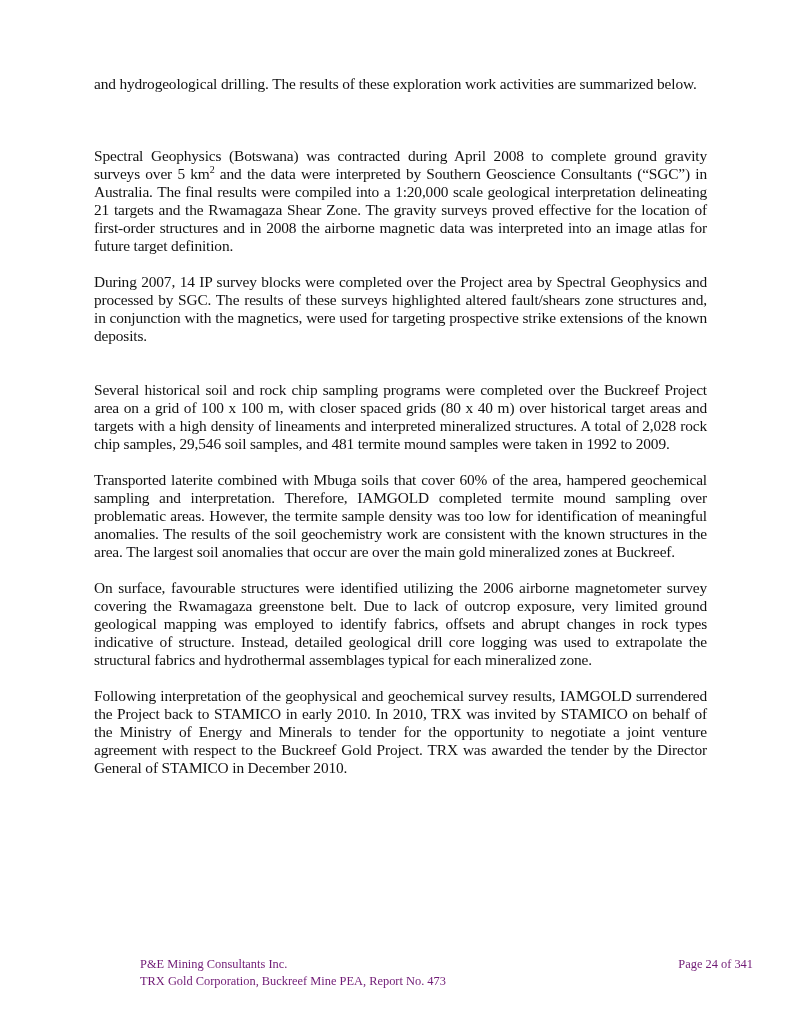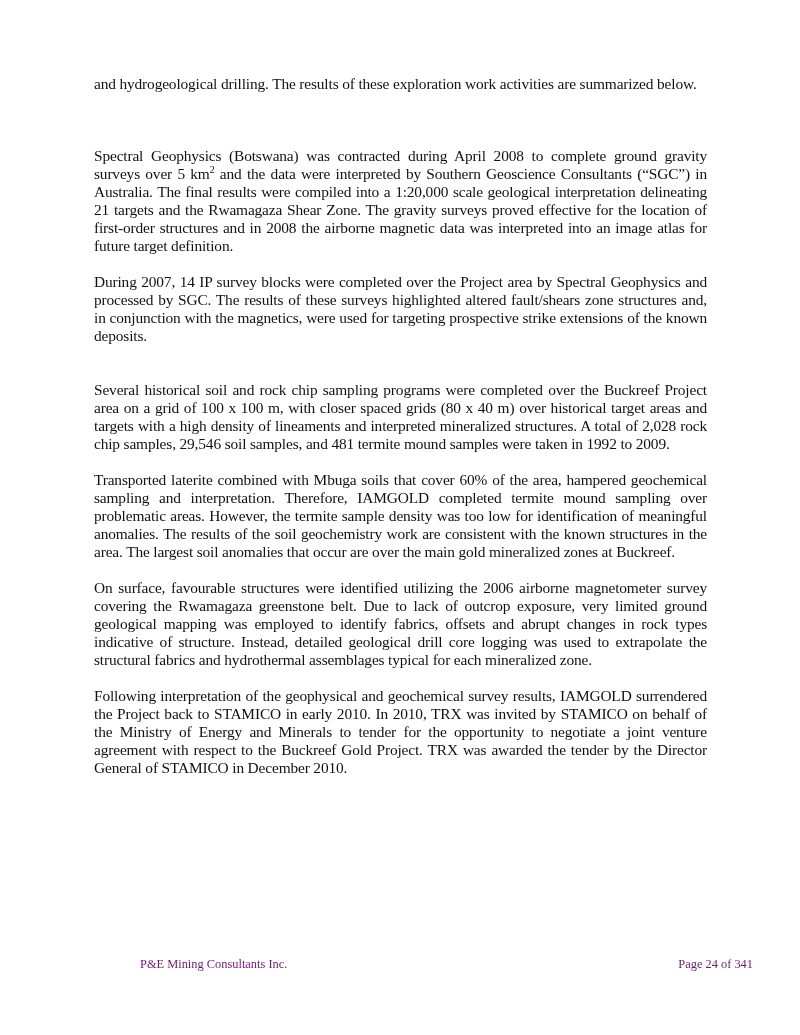--- a/index.html
+++ b/index.html
@@ -75,13 +75,16 @@
   <div class="gap"></div>
 
   <p class="body">Following interpretation of the geophysical and geochemical survey results, IAMGOLD surrendered the Project back to STAMICO in early 2010. In 2010, TRX was invited by STAMICO on behalf of the Ministry of Energy and Minerals to tender for the opportunity to negotiate a joint venture agreement with respect to the Buckreef Gold Project. TRX was awarded the tender by the Director General of STAMICO in December 2010.</p>
 </div>
 
 <div class="footer">
   <div class="row">
     <span>P&amp;E Mining Consultants Inc.</span>
     <span>Page 24 of 341</span>
   </div>
+  <div class="row">
+    <span>TRX Gold Corporation, Buckreef Mine PEA, Report No. 473</span>
+  </div>
 </div>
 
 </body></html>

